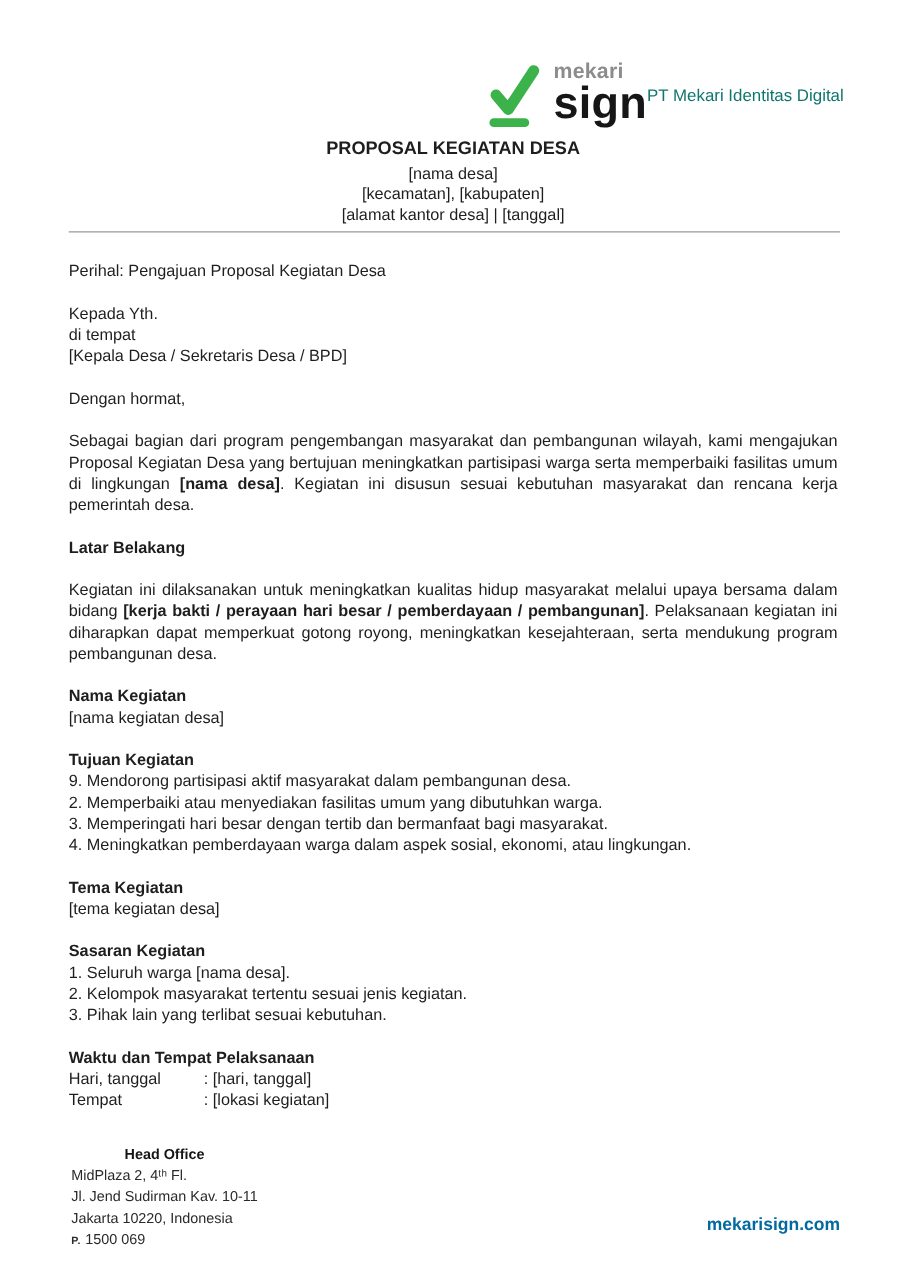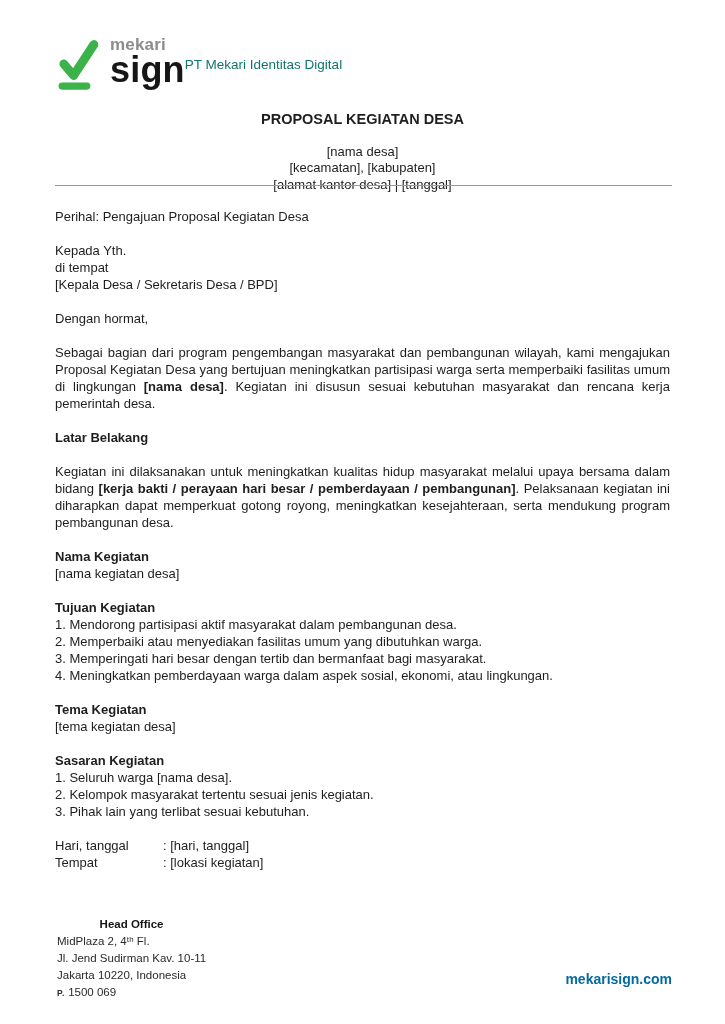--- a/index.html
+++ b/index.html
@@ -11,25 +11,25 @@
     height: 1024px;
     margin: 0 auto;
     background: #ffffff;
     color: #1e1e1e;
     overflow: hidden;
   }
 
   
   .header {
     position: absolute;
-    top: 36px;
+    top: 48px;
     left: 55px;
     right: 50px;
     display: flex;
-    justify-content: flex-start;
+    justify-content: flex-end;
     align-items: flex-start;
   }
   .logo { display: flex; align-items: flex-start; }
   .logo-mark { width: 46px; height: 52px; margin-top: 2px; }
   .logo-text { margin-left: 9px; display: flex; flex-direction: column; }
   .logo-text .brand-top {
     color: #8c8c8c;
     font-size: 17px;
     font-weight: bold;
     letter-spacing: 0.2px;
@@ -56,21 +56,21 @@
     top: 111px;
     left: 0;
     right: 0;
     text-align: center;
     line-height: 16.5px;
     font-size: 13px;
   }
   .title-block .doc-title {
     font-size: 14.5px;
     font-weight: bold;
-    margin-bottom: 16px;
+    margin-bottom: 3px;
   }
   .rule {
     position: absolute;
     top: 185px;
     left: 55px;
     width: 617px;
     height: 1px;
     background: #999999;
   }
 
@@ -159,39 +159,40 @@
       <div class="justify"><span>Kegiatan ini dilaksanakan untuk meningkatkan kualitas hidup masyarakat melalui upaya bersama dalam bidang </span><b>[kerja bakti / perayaan hari besar / pemberdayaan / pembangunan]</b><span>. Pelaksanaan kegiatan ini diharapkan dapat memperkuat gotong royong, meningkatkan kesejahteraan, serta mendukung program pembangunan desa.</span></div>
     </div>
 
     <div class="block">
       <div class="h">Nama Kegiatan</div>
       <div>[nama kegiatan desa]</div>
     </div>
 
     <div class="block">
       <div class="h">Tujuan Kegiatan</div>
-      <div>1. Mendorong partisipasi aktif masyarakat dalam pembangunan desa.</div>
+      <div>9. Mendorong partisipasi aktif masyarakat dalam pembangunan desa.</div>
       <div>2. Memperbaiki atau menyediakan fasilitas umum yang dibutuhkan warga.</div>
       <div>3. Memperingati hari besar dengan tertib dan bermanfaat bagi masyarakat.</div>
       <div>4. Meningkatkan pemberdayaan warga dalam aspek sosial, ekonomi, atau lingkungan.</div>
     </div>
 
     <div class="block">
       <div class="h">Tema Kegiatan</div>
       <div>[tema kegiatan desa]</div>
     </div>
 
     <div class="block">
       <div class="h">Sasaran Kegiatan</div>
       <div>1. Seluruh warga [nama desa].</div>
       <div>2. Kelompok masyarakat tertentu sesuai jenis kegiatan.</div>
       <div>3. Pihak lain yang terlibat sesuai kebutuhan.</div>
     </div>
 
     <div class="block">
+      <div class="h">Waktu dan Tempat Pelaksanaan</div>
       <div class="kv-row">
         <span class="kv-label">Hari, tanggal</span>
         <span>: [hari, tanggal]</span>
       </div>
       <div class="kv-row">
         <span class="kv-label">Tempat</span>
         <span>: [lokasi kegiatan]</span>
       </div>
     </div>
 

